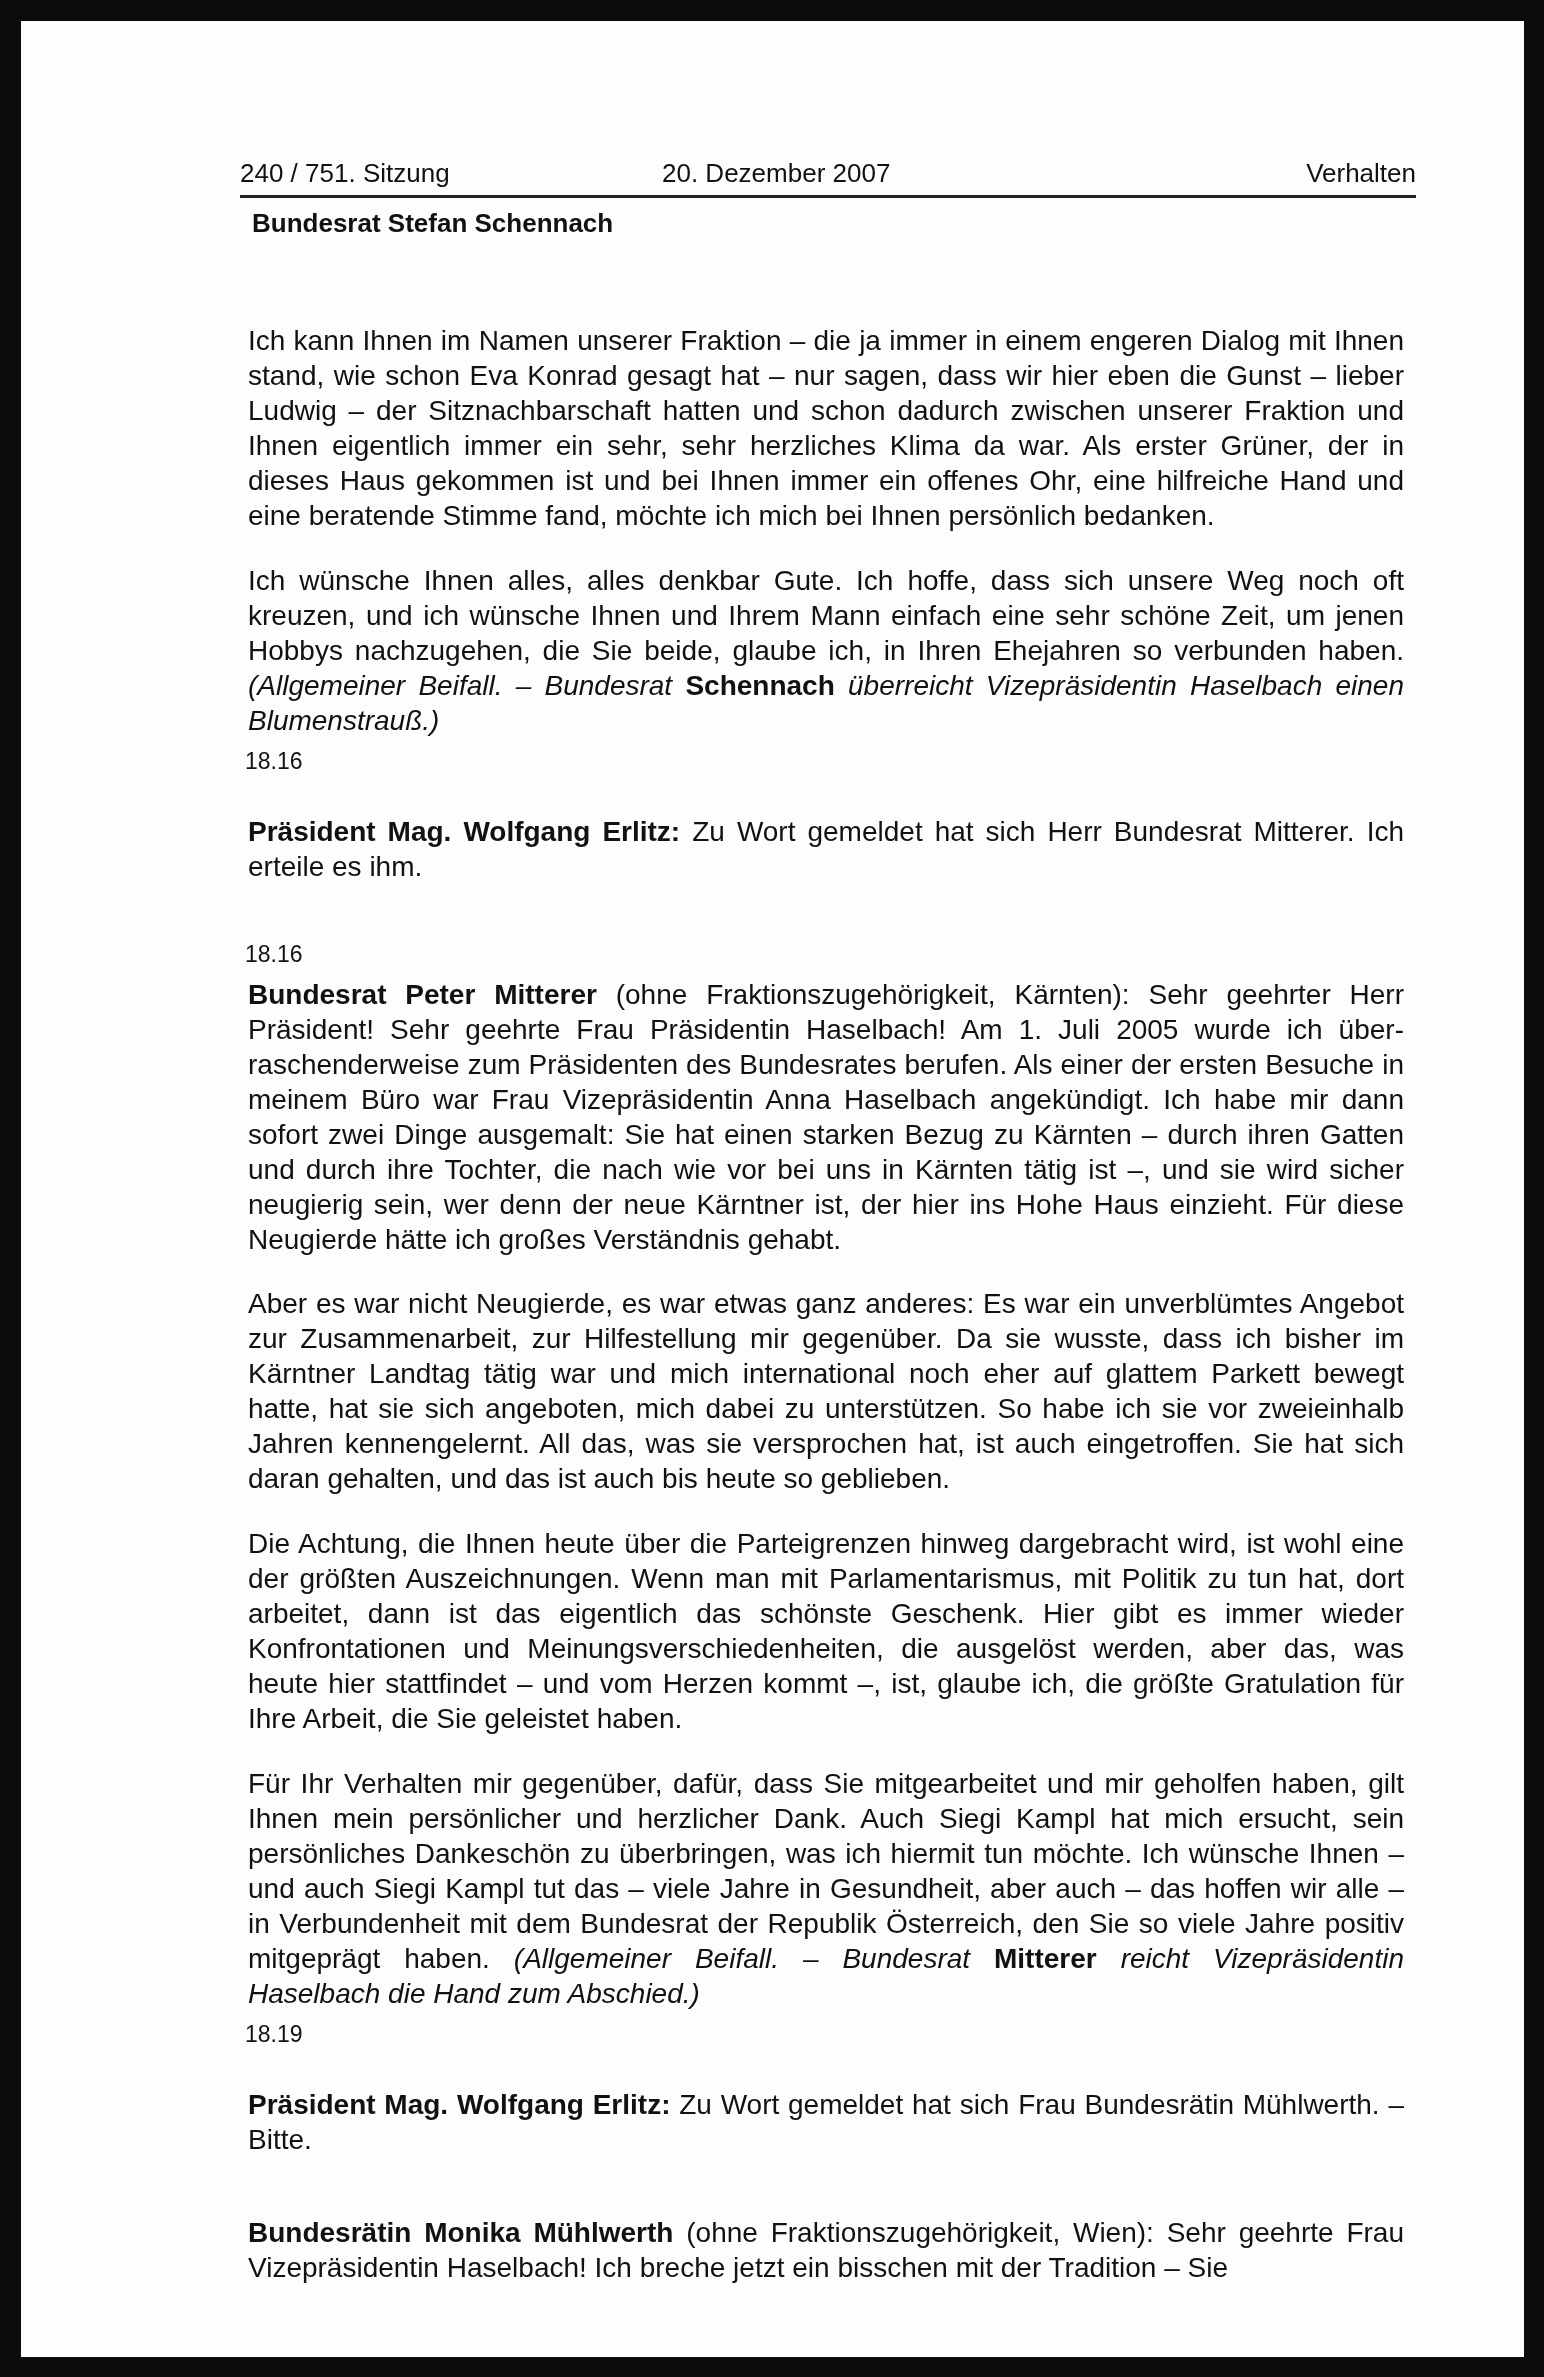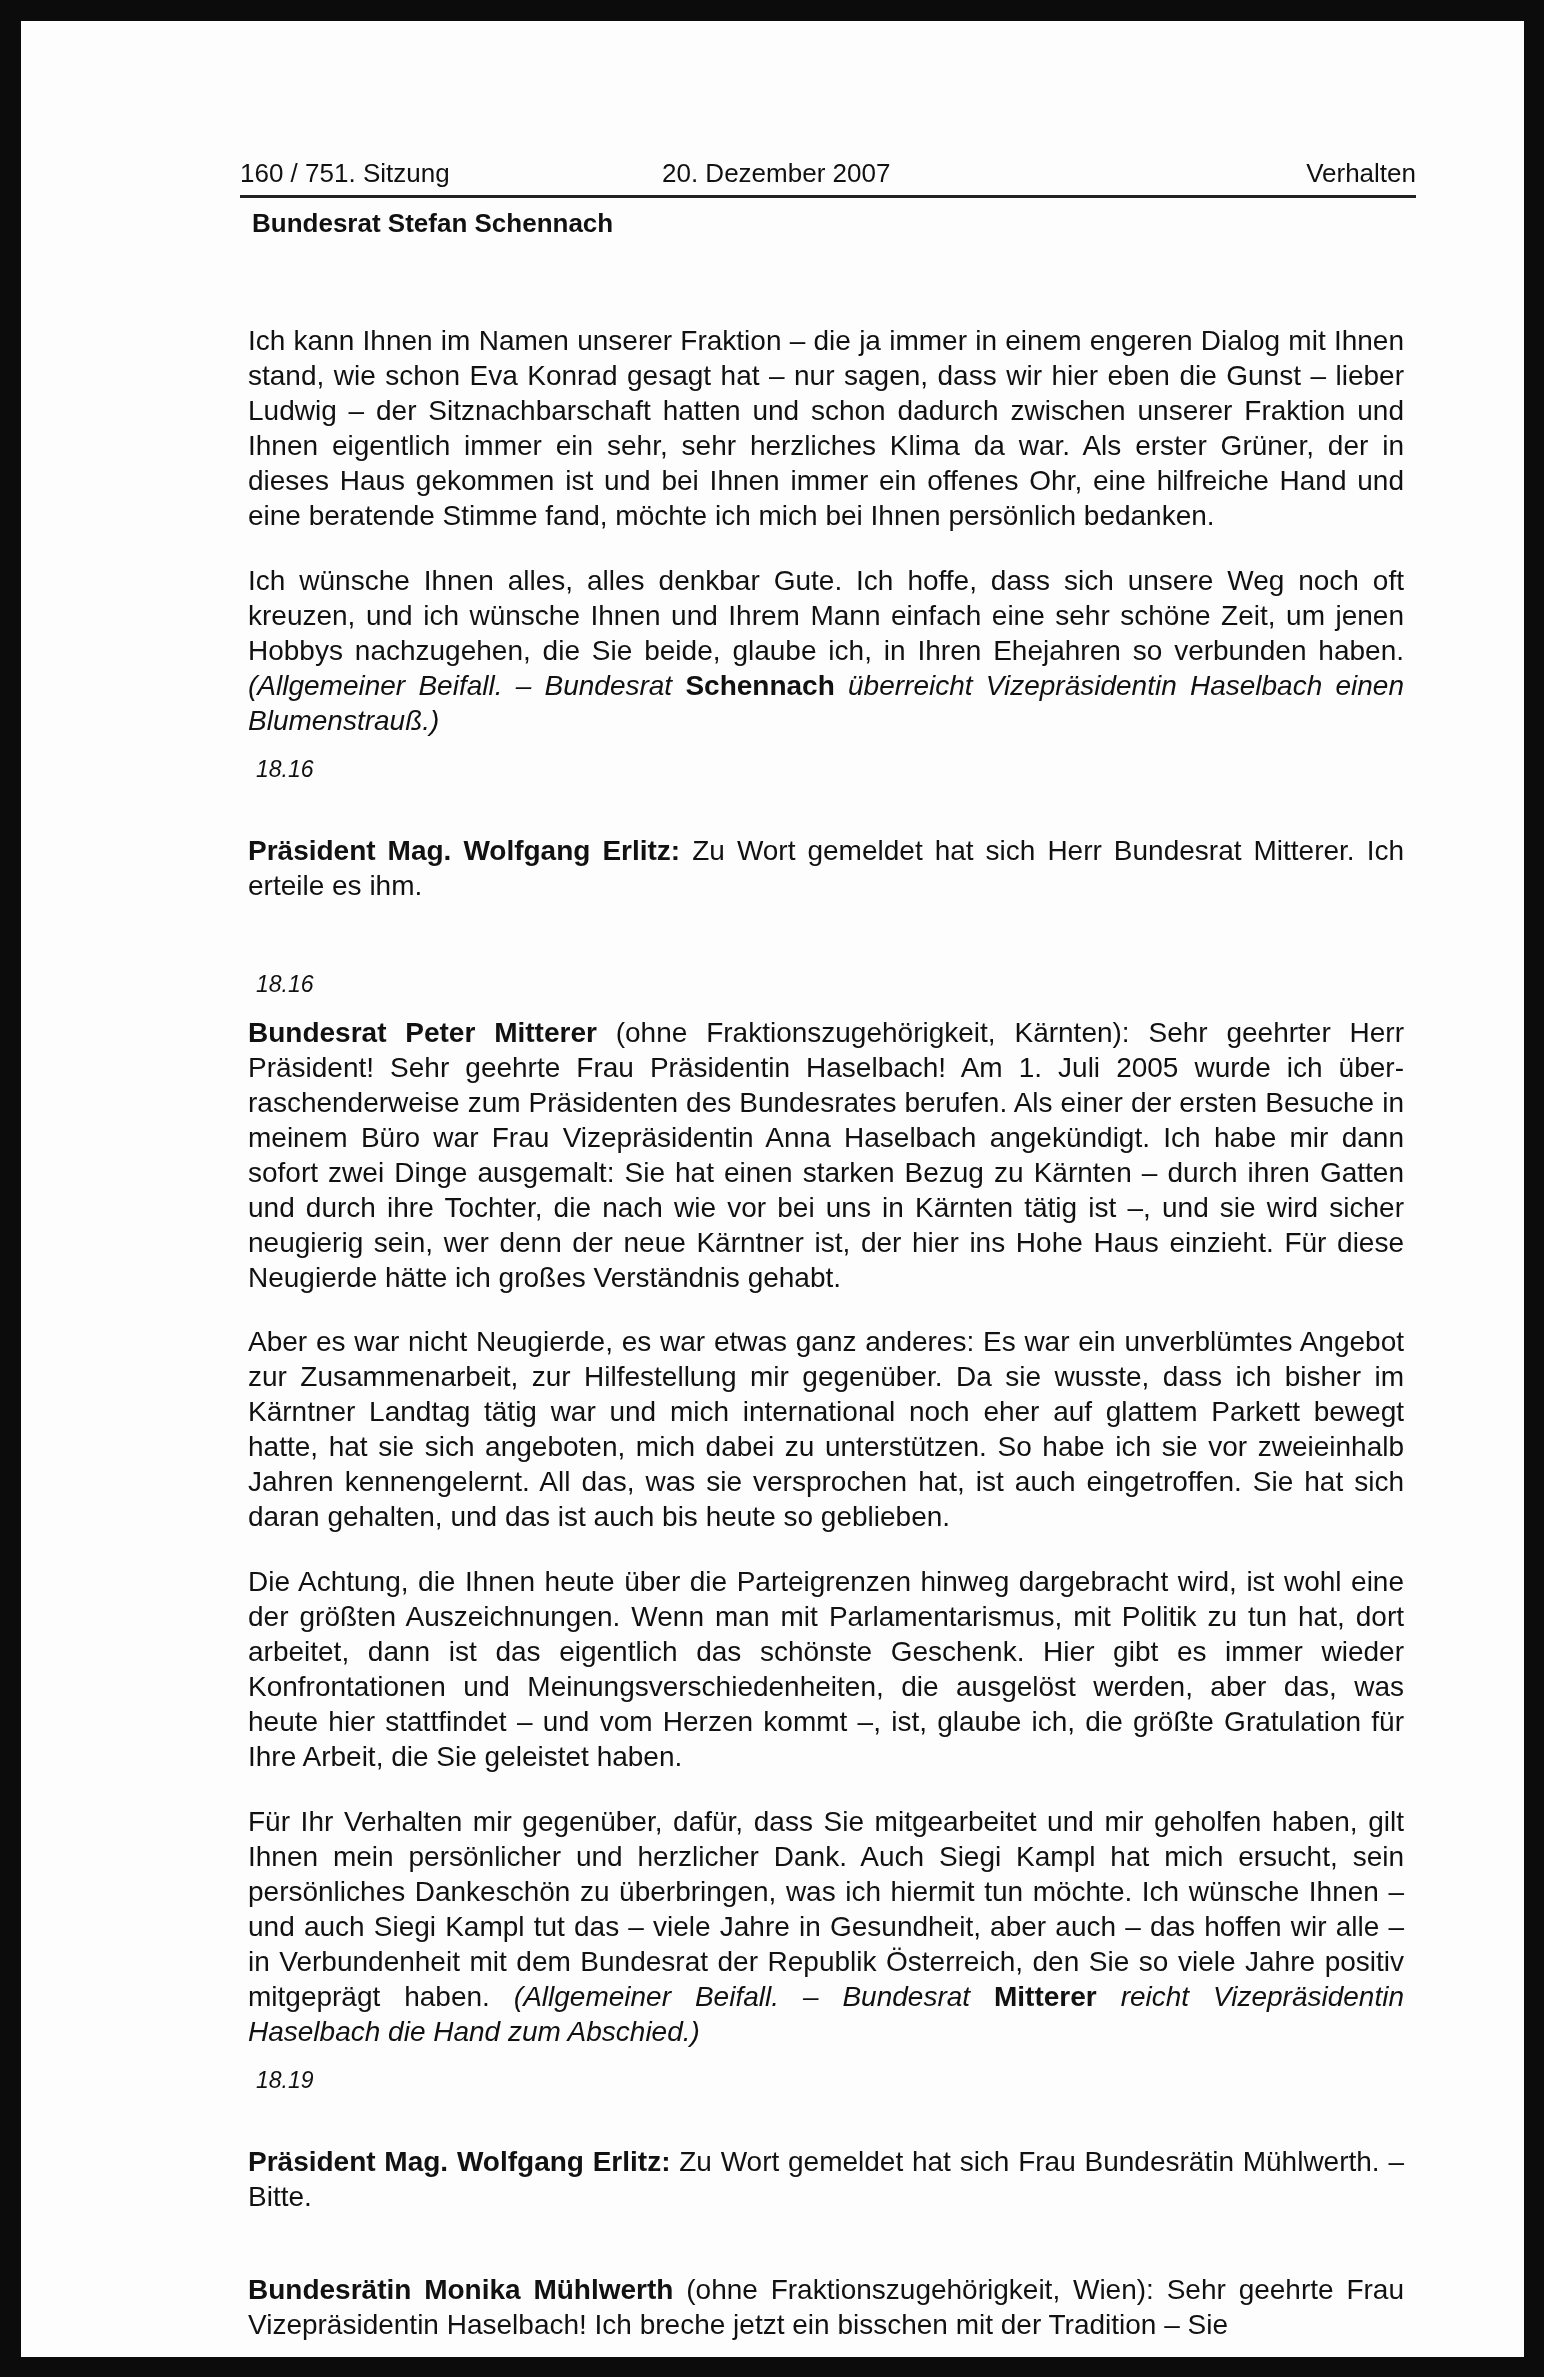--- a/index.html
+++ b/index.html
@@ -46,32 +46,32 @@
       position: absolute;
       left: 240px; top: 315px;
       width: 1172px;
       font-size: 28px;
       line-height: 35px;
     }
     .p { margin: 8px; text-align: justify; hyphens: manual; }
     .gap-s { height: 13.7px; }
     .gap-m { height: 25px; }
     .gap-l { height: 42px; }
-    .time { font-style: italic; font-size: 23px; line-height: 30px; margin: 16px; }
+    .time { font-size: 23px; line-height: 30px; margin: 5px; }
     .bold { font-weight: bold; }
     .ital { font-style: italic; }
     .ital-bold { font-weight: bold; }
   </style>
 </head>
 <body>
 
 <div class="paper"></div>
 
 <div class="header">
-  <span class="h-left">160 / 751. Sitzung</span>
+  <span class="h-left">240 / 751. Sitzung</span>
   <span class="h-center">20. Dezember 2007</span>
   <span class="h-right">Verhalten</span>
 </div>
 <div class="header-rule"></div>
 
 <div class="speaker-head">Bundesrat Stefan Schennach</div>
 
 <div class="body">
 
   <p class="p">Ich kann Ihnen im Namen unserer Fraktion – die ja immer in einem engeren Dialog mit Ihnen stand, wie schon Eva Konrad gesagt hat – nur sagen, dass wir hier eben die Gunst – lieber Ludwig – der Sitznachbarschaft hatten und schon dadurch zwischen un­serer Fraktion und Ihnen eigentlich immer ein sehr, sehr herzliches Klima da war. Als erster Grüner, der in dieses Haus gekommen ist und bei Ihnen immer ein offenes Ohr, eine hilfreiche Hand und eine beratende Stimme fand, möchte ich mich bei Ihnen per­sönlich bedanken.</p>

